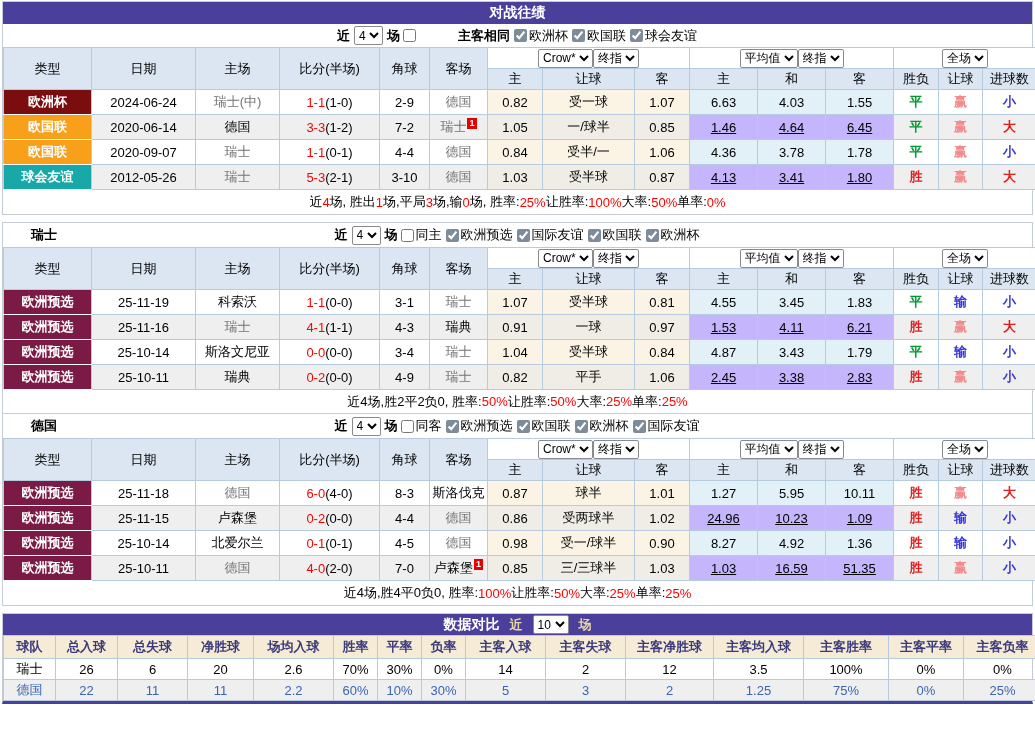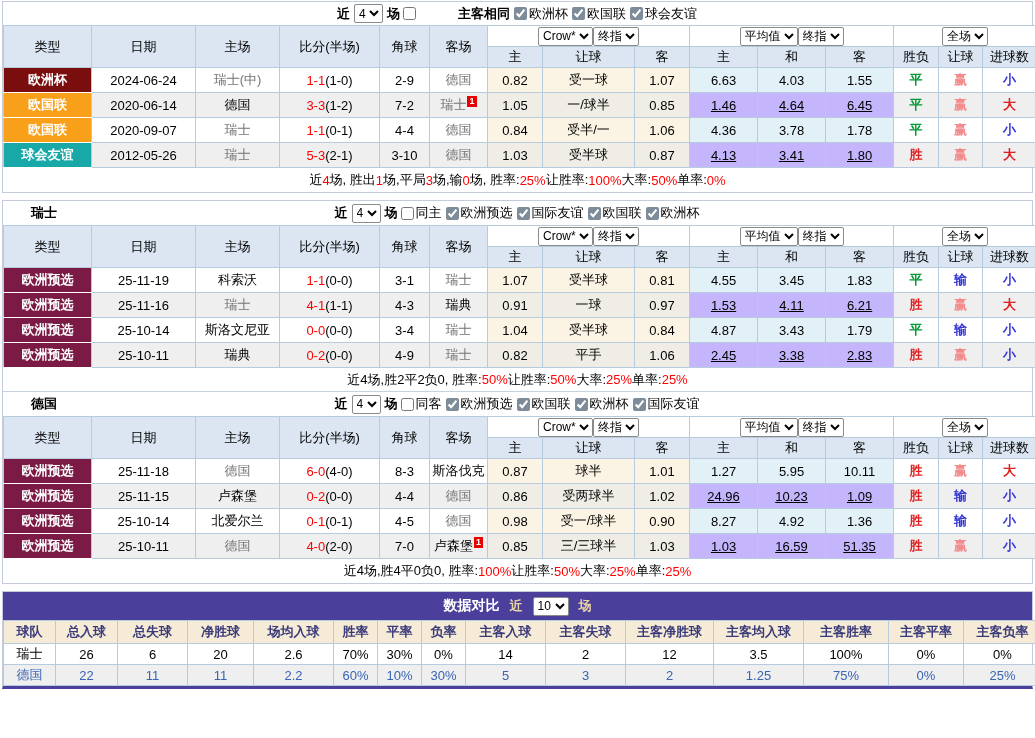--- a/index.html
+++ b/index.html
@@ -62,32 +62,33 @@
     display: inline-block; margin-right: 3px; position: relative; vertical-align: -1px;
   }
   .radio.checked { background: #8f89c8; border-color: #e8e8f5; }
   .radio.checked::after {
     content: ""; position: absolute; left: 2px; top: 2px; width: 5px; height: 5px;
     border-radius: 50%; background: #fff;
   }
   .radio-label { font-weight: normal; font-size: 13px; }
   
   section.compare { border-bottom: 3px solid #4B3F9C; }
-  .cbar { height: 28px; }
+  .cbar { height: 21px; }
   .cbar .tan { color: #E8D5A3; font-size: 13px; font-weight: bold; }
   .ctable thead th { background: #F5EBD7; color: #3A3A7A; font-weight: bold; height: 23px; }
   .ctable tbody td { height: 21px; }
   .ctable tr.crow-blue td { color: #3A64B4; background: #EFEFEF; }
 </style>
 </head>
 <body>
 
 <div class="page">
 
   <section>
+    <div class="bar">对战往绩</div>
     <div class="filter" id="h2h-filter">
         <span class="fb">近</span>
         <select><option>4</option></select>
         <span class="fb">场</span>
         <label class="chk toggle">
           <input type="checkbox" style="">
           <span>主客相同</span>
         </label>
         <label class="chk">
           <input type="checkbox" checked="" style="">

